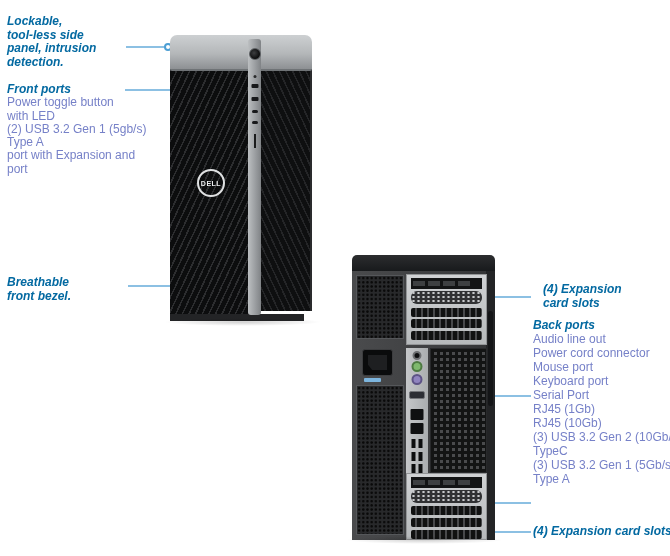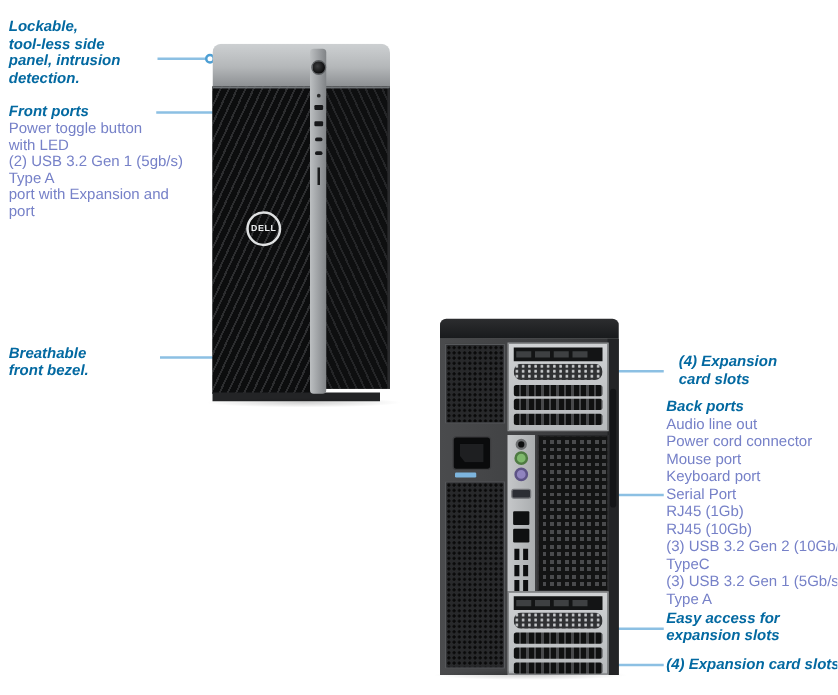--- a/index.html
+++ b/index.html
@@ -159,26 +159,20 @@
         <div>Serial Port</div>
         <div>RJ45 (1Gb)</div>
         <div>RJ45 (10Gb)</div>
         <div>(3) USB 3.2 Gen 2 (10Gb/s)</div>
         <div>TypeC</div>
         <div>(3) USB 3.2 Gen 1 (5Gb/s)</div>
         <div>Type A</div>
       </div>
   </div>
 
-  <div class="txt" id="a-easy">
-    <div class="hl">
-        <div>Easy access for</div>
-        <div>expansion slots</div>
-      </div>
-  </div>
 
   <div class="txt" id="a-exp-bottom">
     <div class="hl">(4) Expansion card slots</div>
   </div>
 
   <div class="callout-line" style="left:126px; top:46px; width:40px;"></div>
   <div class="callout-dot" style="left:164px; top:43px;"></div>
 
   <div class="callout-line" style="left:125px; top:89px; width:123px;"></div>
   <div class="callout-dot" style="left:246px; top:86px;"></div>

